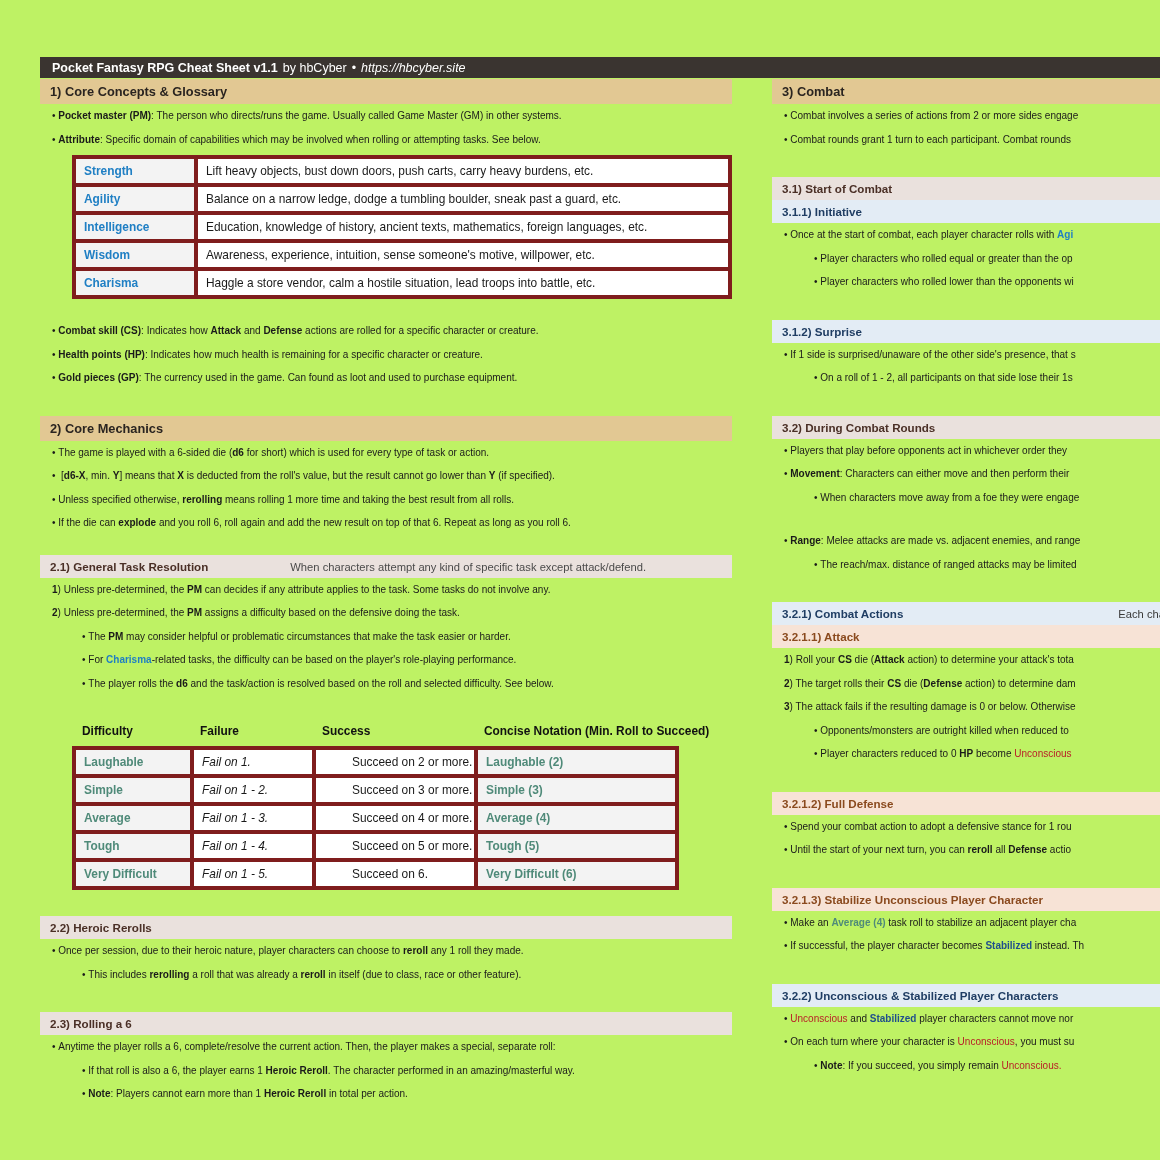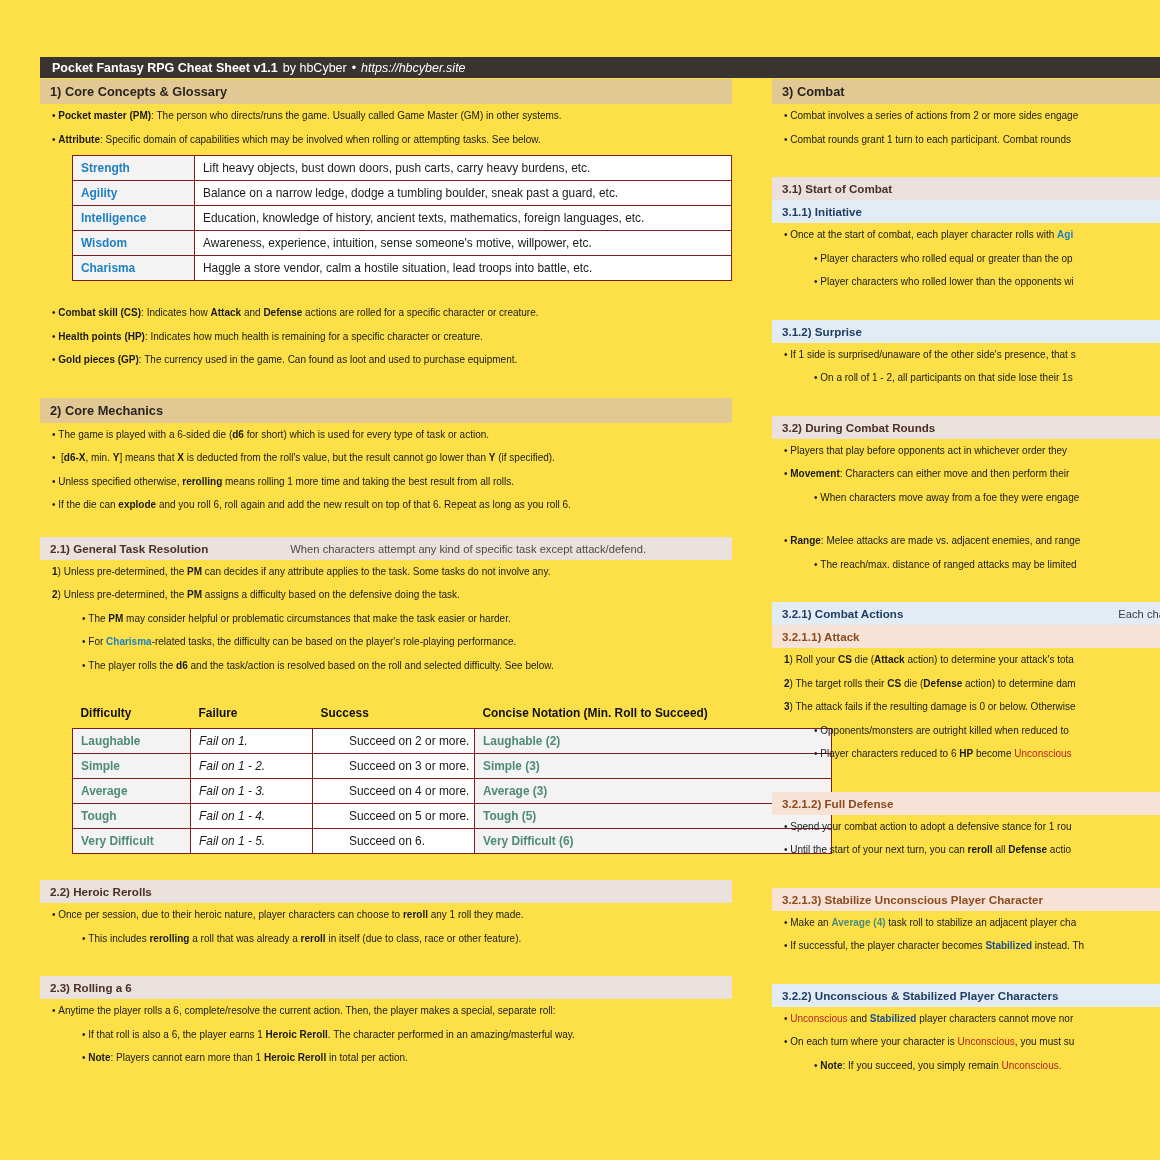--- a/index.html
+++ b/index.html
@@ -7,21 +7,21 @@
   html, body {
     margin: 0; padding: 0;
     width: 1160px; height: 1160px;
     background: #ffffff;
     font-family: "Liberation Sans", sans-serif;
     overflow: hidden;
   }
   #page {
     position: relative;
     width: 1160px; height: 1160px;
-    background: #fde047;
+    background: #bef264;
     overflow: hidden;
   }
 
   
   .titlebar {
     position: absolute;
     left: 40px; top: 57px;
     width: 1160px; height: 21px;
     background: #3a3430;
     color: #ffffff;
@@ -117,35 +117,35 @@
   .c-navy   { color: #1f4e8c; font-weight: bold; }
 
   
   table.tbl {
     border-collapse: collapse;
     margin: 4px 0 0 32px;
     font-size: 11.9px;
     table-layout: fixed;
   }
   table.tbl td {
-    border: 1px solid #7f1d1d;
+    border: 4px solid #7f1d1d;
     padding: 5px 8px;
     color: #1a1a1a;
     white-space: nowrap;
     background: #ffffff;
     height: 24px;
   }
   table.attr-tbl { width: 660px; }
   table.attr-tbl td.k {
     width: 122px;
     background: #f3f3f3;
     color: #1f7fc4;
     font-weight: bold;
   }
-  table.diff-tbl { width: 760px; margin-left: 32px; }
+  table.diff-tbl { width: 607px; margin-left: 32px; }
   table.diff-tbl thead td {
     border: none;
     background: transparent;
     font-weight: bold;
     color: #111;
     padding-bottom: 8px;
     height: auto;
   }
   table.diff-tbl tbody td { background: #ffffff; }
   table.diff-tbl tbody td.d1 { width: 118px; background: #f3f3f3; color: #4f8a79; font-weight: bold; }
@@ -259,21 +259,21 @@
         <tr>
           <td class="d1">Simple</td>
           <td class="d2">Fail on 1 - 2.</td>
           <td class="d3">Succeed on 3 or more.</td>
           <td class="d4">Simple (3)</td>
         </tr>
         <tr>
           <td class="d1">Average</td>
           <td class="d2">Fail on 1 - 3.</td>
           <td class="d3">Succeed on 4 or more.</td>
-          <td class="d4">Average (3)</td>
+          <td class="d4">Average (4)</td>
         </tr>
         <tr>
           <td class="d1">Tough</td>
           <td class="d2">Fail on 1 - 4.</td>
           <td class="d3">Succeed on 5 or more.</td>
           <td class="d4">Tough (5)</td>
         </tr>
         <tr>
           <td class="d1">Very Difficult</td>
           <td class="d2">Fail on 1 - 5.</td>
@@ -361,21 +361,21 @@
     </div>
 
     <p class="para num"><b>1</b><span>) Roll your </span><b>CS</b><span> die (</span><b>Attack</b><span> action) to determine your attack's tota</span></p>
 
     <p class="para num"><b>2</b><span>) The target rolls their </span><b>CS</b><span> die (</span><b>Defense</b><span> action) to determine dam</span></p>
 
     <p class="para num"><b>3</b><span>) The attack fails if the resulting damage is 0 or below. Otherwise</span></p>
 
     <p class="para sub">•&nbsp;<span>Opponents/monsters are outright killed when reduced to</span></p>
 
-    <p class="para sub">•&nbsp;<span>Player characters reduced to 6 </span><b>HP</b><span> become </span><span class="c-red">Unconscious</span></p>
+    <p class="para sub">•&nbsp;<span>Player characters reduced to 0 </span><b>HP</b><span> become </span><span class="c-red">Unconscious</span></p>
 
     <div class="spacer26"></div>
 
     <div class="h4bar">
       <span>3.2.1.2) Full Defense</span>
     </div>
     <p class="para">•&nbsp;<span>Spend your combat action to adopt a defensive stance for 1 rou</span></p>
     <p class="para">•&nbsp;<span>Until the start of your next turn, you can </span><b>reroll</b><span> all </span><b>Defense</b><span> actio</span></p>
 
     <div class="spacer26"></div>

